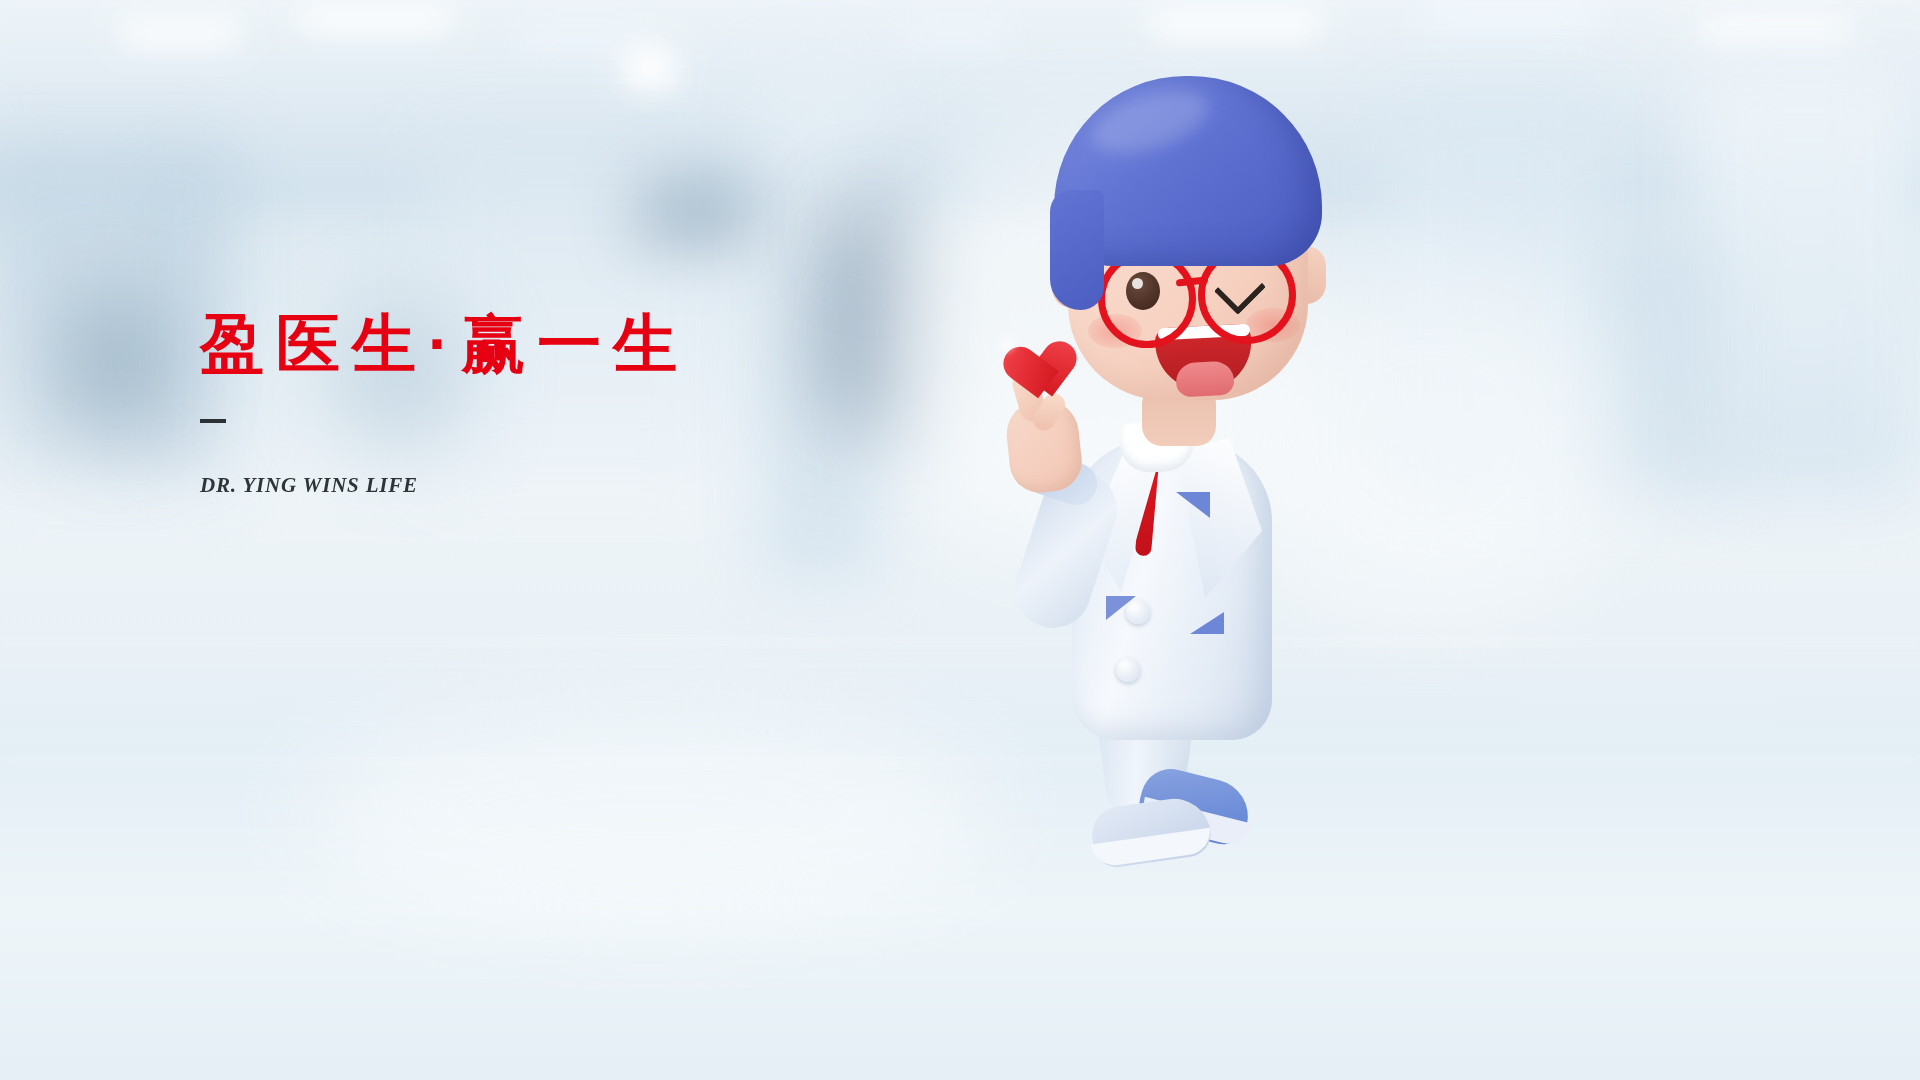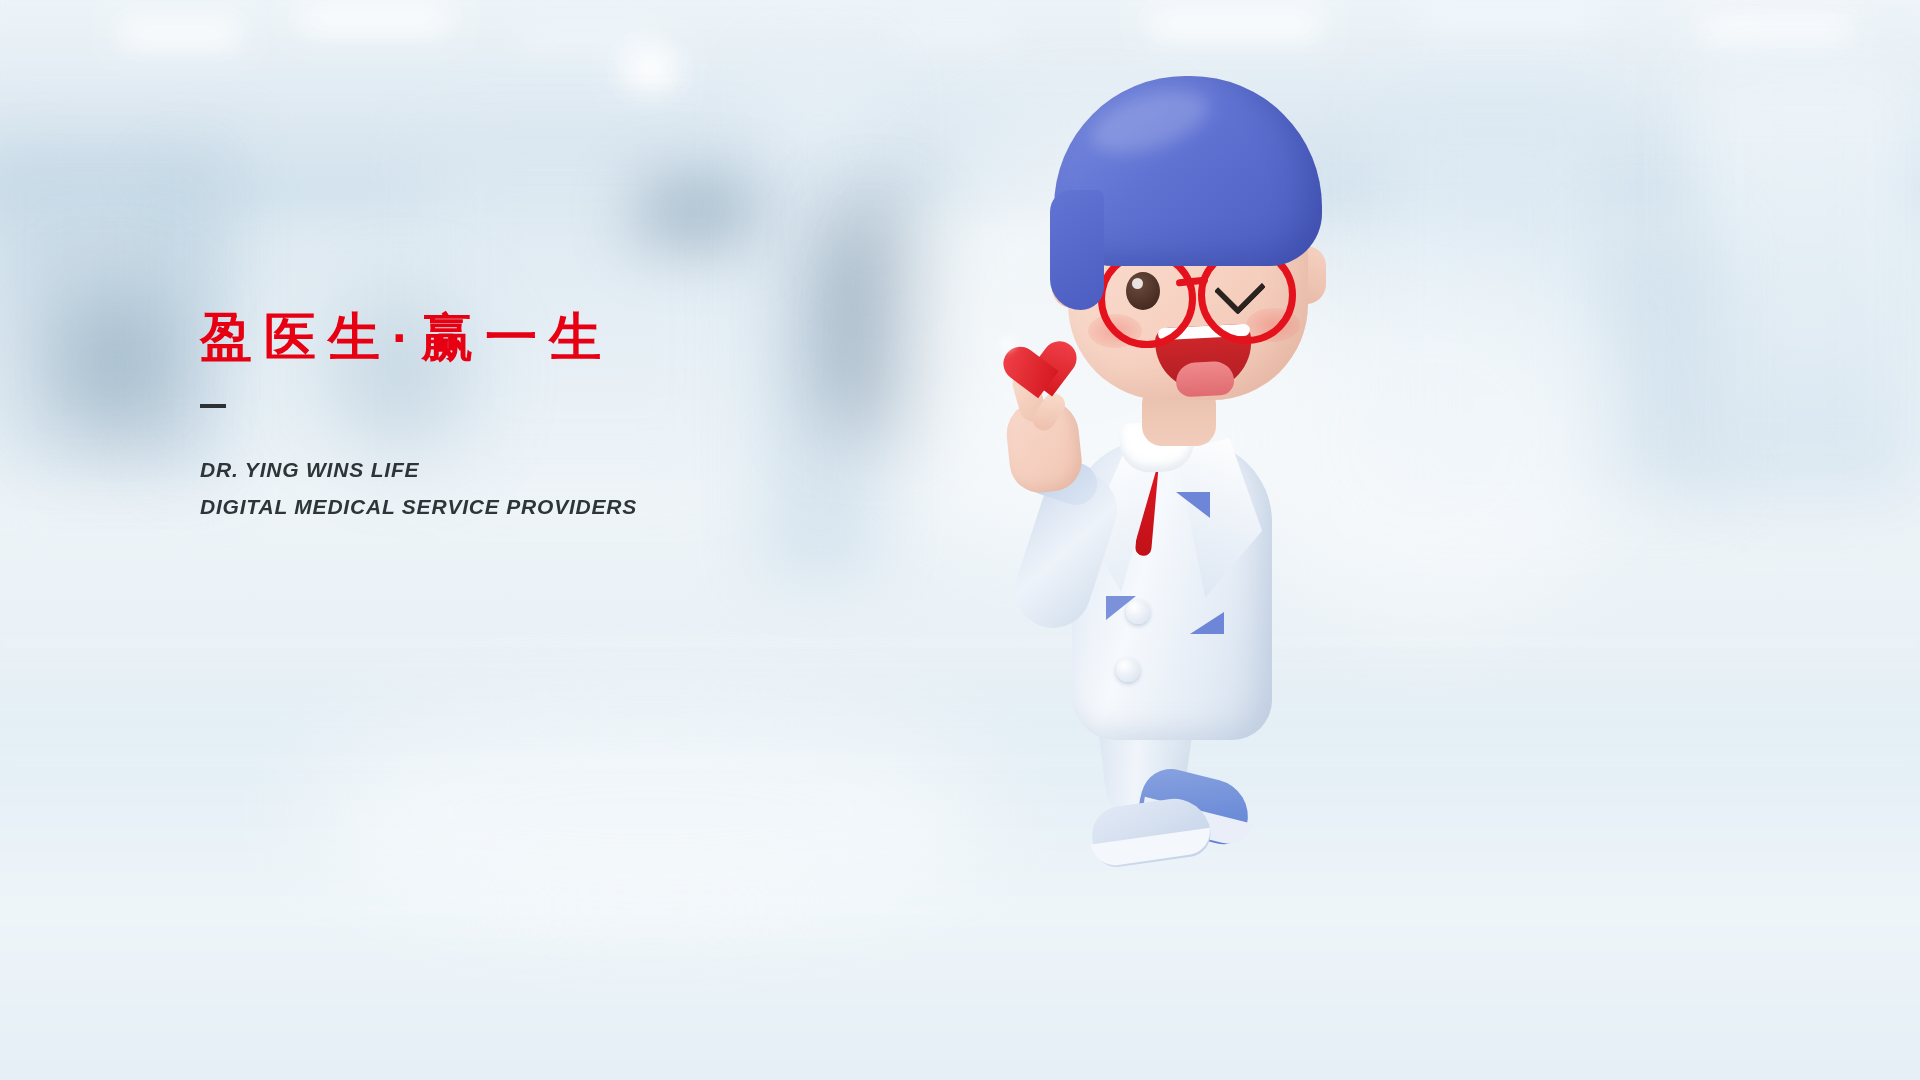--- a/index.html
+++ b/index.html
@@ -34,25 +34,25 @@
 
   
   .copy{position:absolute;left:200px;top:286px;width:820px;}
   .headline-cn{
     font-size:40px;letter-spacing:2px;color:#1d2326;font-weight:400;
     line-height:1.25;white-space:nowrap;
     font-family:"Liberation Sans","DejaVu Sans",sans-serif;
   }
   .headline-red{
     margin-top:20px;
-    font-size:52px;font-weight:700;color:#e60012;letter-spacing:12px;
+    font-size:64px;font-weight:700;color:#e60012;letter-spacing:12px;
     line-height:1.2;white-space:nowrap;
   }
   .divider{margin-top:36px;width:26px;height:4px;background:#2b3135;}
-  .sub{margin-top:44px;}
+  .sub{margin-top:44px;font-family:Liberation Serif, serif;}
   .sub-line{
     font-style:italic;font-weight:600;font-size:21px;letter-spacing:.8px;
     color:#2e3539;line-height:1.72;white-space:nowrap;
   }
 
   
   .char{position:absolute;left:980px;top:40px;width:380px;height:810px;}
   .char *{position:absolute;}
 
   
@@ -208,21 +208,20 @@
     <div class="floorline" style="top:640px;"></div>
     <div class="floorline" style="top:760px;opacity:.6;"></div>
     <div class="blob" style="left:300px;top:700px;width:700px;height:220px;background:#ffffff;opacity:.45;"></div>
   </div>
 
   <div class="copy">
     <div class="headline-red">盈医生·赢一生</div>
     <div class="divider"></div>
     <div class="sub">
       <div class="sub-line">DR. YING WINS LIFE</div>
-      <div class="sub-line">DIGITAL MEDICAL SERVICE PROVIDERS</div>
     </div>
   </div>
 
   <div class="char">
     <div class="leg-back"></div>
     <div class="leg-front"></div>
     <div class="shoe-back"></div>
     <div class="shoe-back-sole"></div>
     <div class="shoe-front"></div>
     <div class="shoe-front-sole"></div>

